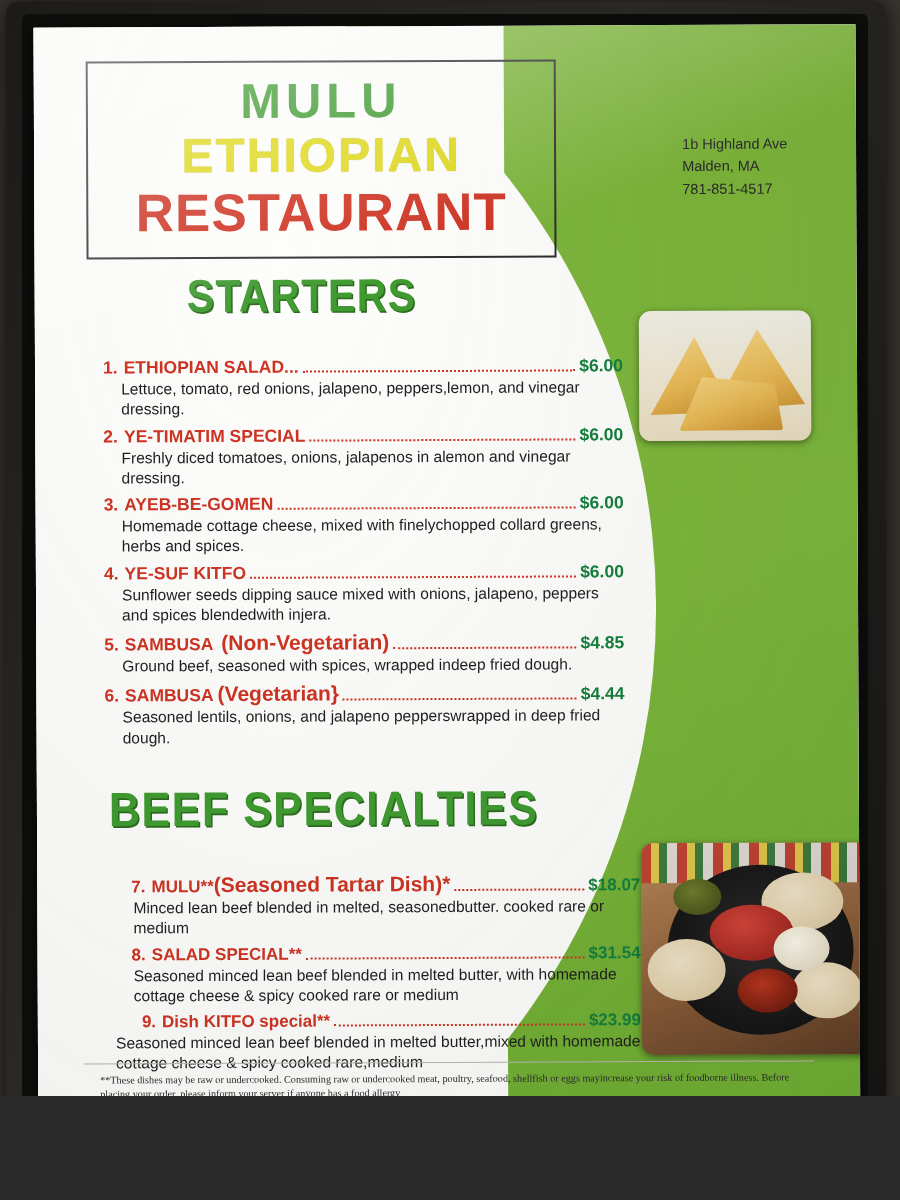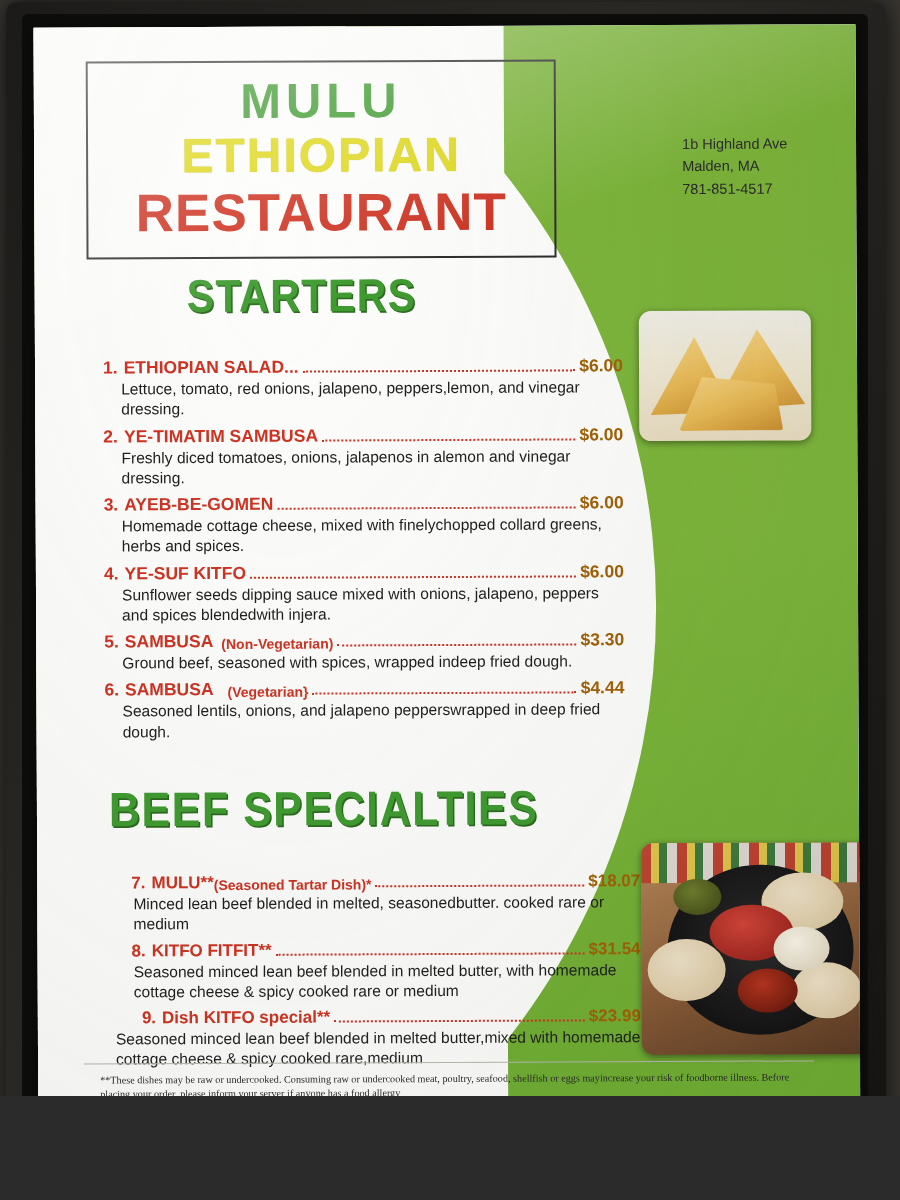--- a/index.html
+++ b/index.html
@@ -134,29 +134,29 @@
   .item-line {
     display: flex;
     align-items: flex-end;
     font-weight: bold;
     font-size: 17.5px;
     color: #cf3322;
     white-space: nowrap;
   }
   .item-num { margin-right: 6px; }
   .item-name { }
-  .item-sub { font-size: 14px; }
+  .item-sub { font-size: 21px; }
   .dots {
     flex: 1;
     border-bottom: 2px dotted #cf3322;
     margin: 0 4px 5px 4px;
     min-width: 10px;
     height: 1px;
   }
-  .price { font-weight: bold; color: #a16207; }
+  .price { font-weight: bold; color: #15803d; }
   .desc {
     color: #1f1f1f;
     font-size: 15.6px;
     line-height: 1.3;
     margin: 1px 0 6px 18px;
     font-family: "Liberation Sans", sans-serif;
   }
 
   
   .items-beef {
@@ -279,21 +279,21 @@
           <span class="item-name">ETHIOPIAN SALAD...</span>
           <span class="dots"></span>
           <span class="price">$6.00</span>
         </div>
         <div class="desc">Lettuce, tomato, red onions, jalapeno, peppers,lemon, and vinegar dressing.</div>
       </div>
 
       <div class="item">
         <div class="item-line">
           <span class="item-num">2.</span>
-          <span class="item-name">YE-TIMATIM SAMBUSA</span>
+          <span class="item-name">YE-TIMATIM SPECIAL</span>
           <span class="dots"></span>
           <span class="price">$6.00</span>
         </div>
         <div class="desc">Freshly diced tomatoes, onions, jalapenos in alemon and vinegar dressing.</div>
       </div>
 
       <div class="item">
         <div class="item-line">
           <span class="item-num">3.</span>
           <span class="item-name">AYEB-BE-GOMEN</span>
@@ -312,30 +312,30 @@
         </div>
         <div class="desc">Sunflower seeds dipping sauce mixed with onions, jalapeno, peppers and spices blendedwith injera.</div>
       </div>
 
       <div class="item">
         <div class="item-line">
           <span class="item-num">5.</span>
           <span class="item-name">SAMBUSA</span>
           <span class="item-sub" style="margin-left:8px">(Non-Vegetarian)</span>
           <span class="dots"></span>
-          <span class="price">$3.30</span>
+          <span class="price">$4.85</span>
         </div>
         <div class="desc">Ground beef, seasoned with spices, wrapped indeep fried dough.</div>
       </div>
 
       <div class="item">
         <div class="item-line">
           <span class="item-num">6.</span>
           <span class="item-name">SAMBUSA</span>
-          <span class="item-sub" style="margin-left:14px">(Vegetarian}</span>
+          <span class="item-sub" style="margin-left:4px">(Vegetarian}</span>
           <span class="dots"></span>
           <span class="price">$4.44</span>
         </div>
         <div class="desc">Seasoned lentils, onions, and jalapeno pepperswrapped in deep fried dough.</div>
       </div>
 
     </div>
 
     <div class="section-head" id="beef-head">BEEF SPECIALTIES</div>
 
@@ -348,21 +348,21 @@
           <span class="item-sub">(Seasoned Tartar Dish)*</span>
           <span class="dots"></span>
           <span class="price">$18.07</span>
         </div>
         <div class="desc" style="margin-left:38px">Minced lean beef blended in melted, seasonedbutter. cooked rare or medium</div>
       </div>
 
       <div class="item">
         <div class="item-line" style="margin-left:36px">
           <span class="item-num">8.</span>
-          <span class="item-name">KITFO FITFIT**</span>
+          <span class="item-name">SALAD SPECIAL**</span>
           <span class="dots"></span>
           <span class="price">$31.54</span>
         </div>
         <div class="desc" style="margin-left:38px">Seasoned minced lean beef blended in melted butter, with homemade cottage cheese &amp; spicy cooked rare or medium</div>
       </div>
 
       <div class="item">
         <div class="item-line" style="margin-left:46px">
           <span class="item-num">9.</span>
           <span class="item-name">Dish KITFO special**</span>

